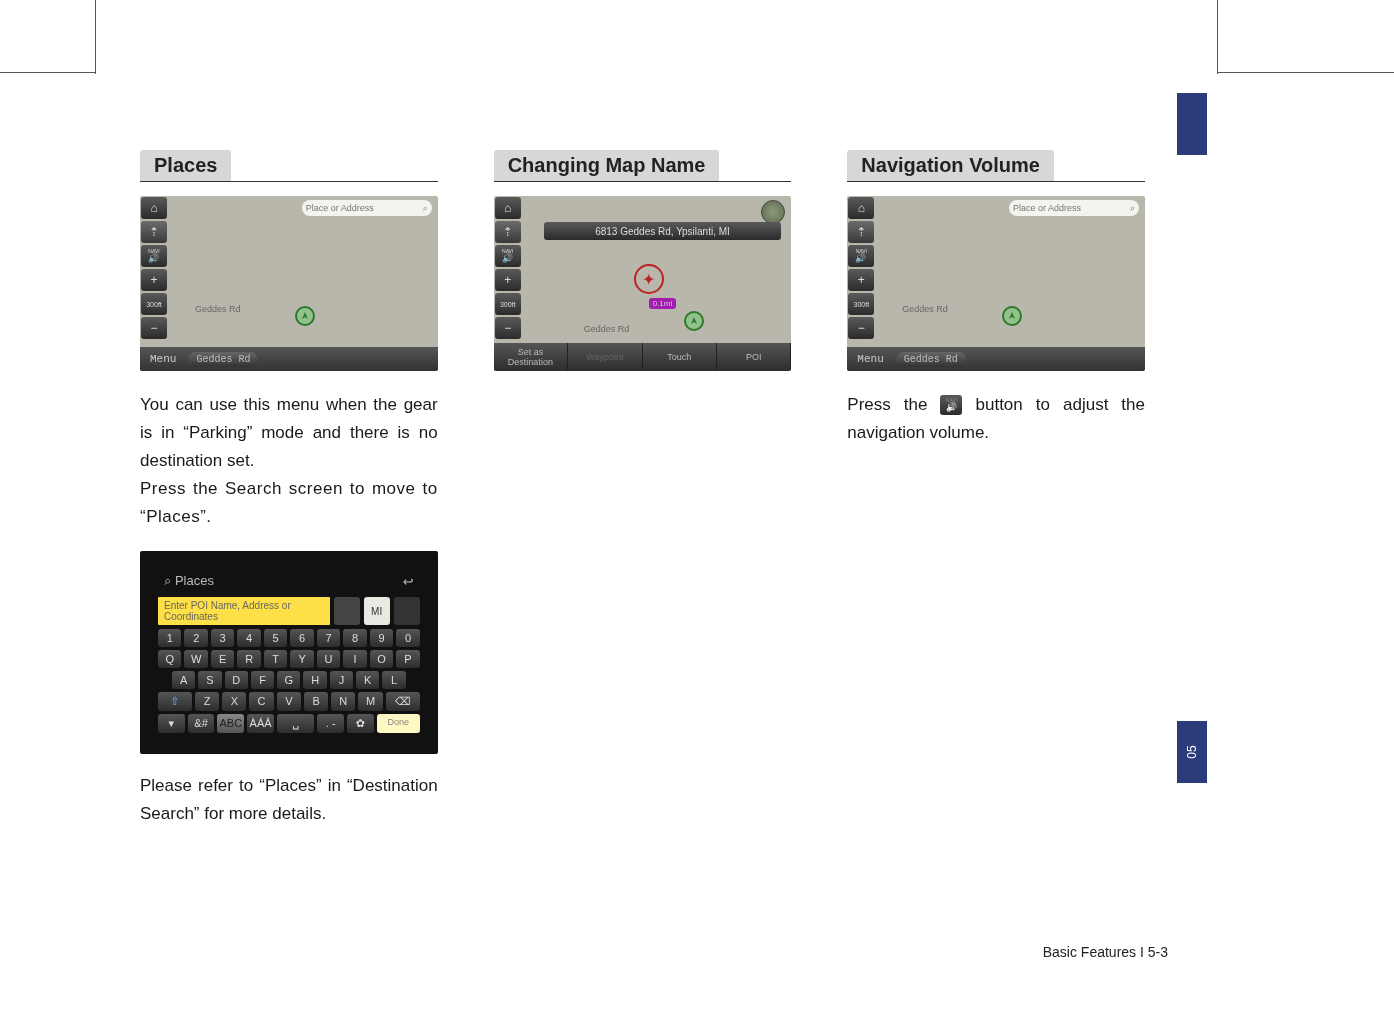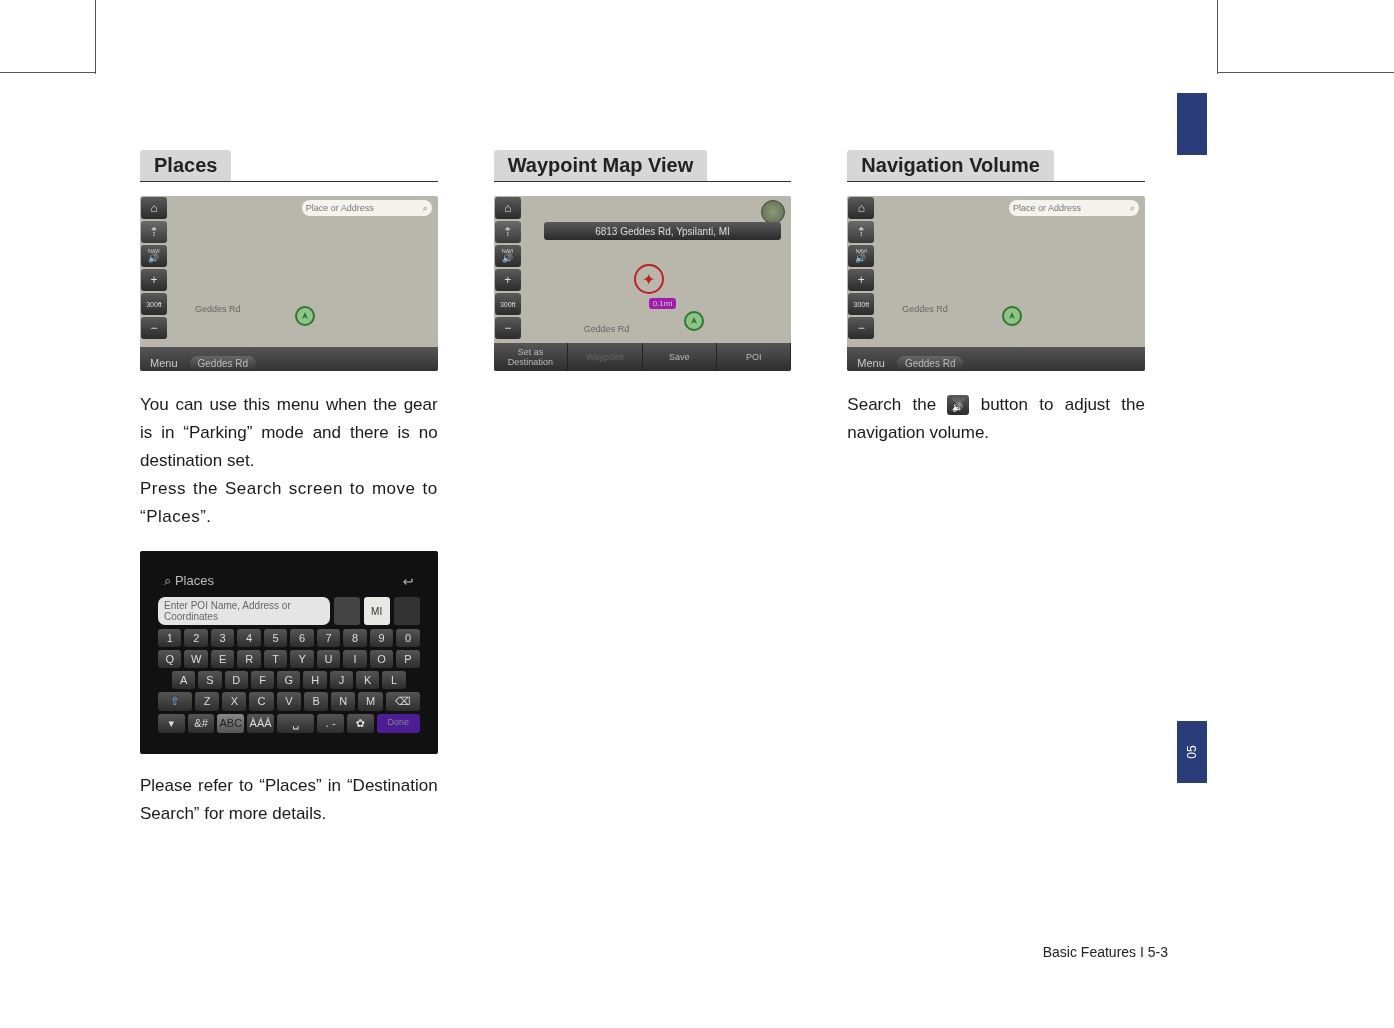--- a/index.html
+++ b/index.html
@@ -122,23 +122,24 @@
     color: #ddd;
     font-size: 12px;
   }
   .sc-btn.compass { background: linear-gradient(#6b6b6b,#3a3a3a); }
   .sc-bottom {
     position: absolute;
     left: 0; bottom: 0;
     width: 100%; height: 24px;
     background: linear-gradient(#555,#333);
     display: flex;
-    align-items: flex-end;
+    align-items: center;
     padding: 0 4px;
     gap: 6px;
+    font-family: Liberation Mono, monospace;
   }
   .sc-menu {
     color: #ccc; font-size: 11px;
     padding: 2px 6px;
   }
   .sc-pill {
     background: linear-gradient(#666,#333);
     border-radius: 10px;
     color: #bbb;
     font-size: 10px;
@@ -191,22 +192,22 @@
     justify-content: space-between;
     color: #bbb;
     font-size: 13px;
     padding: 4px 6px;
   }
   .kb-input-row {
     display: flex; gap: 4px; margin: 4px 0;
   }
   .kb-input {
     flex: 1;
-    background: #e5e5e5;
-    border-radius: 7px;
+    background: #fde047;
+    border-radius: 1px;
     font-size: 10px;
     color: #666;
     padding: 3px 6px;
   }
   .kb-tag {
     width: 26px; background: #e9e9e4; border-radius: 3px;
     font-size: 10px; color: #333;
     display: flex; align-items: center; justify-content: center;
   }
   .kb-tag.dark { background: #333; color: #aaa; width: 26px; }
@@ -219,21 +220,21 @@
     background: linear-gradient(#555,#2d2d2d);
     border-radius: 3px;
     color: #ddd;
     font-size: 11px;
     text-align: center;
     padding: 3px 0;
   }
   .key.light { background: linear-gradient(#888,#555); color: #222; }
   .key.wide { flex: 1.4; }
   .key.shift { color: #6ab0ff; }
-  .key.done { background: #4c1d95; color: #888; flex: 1.6; font-size: 9px; }
+  .key.done { background: #fef9c3; color: #888; flex: 1.6; font-size: 9px; }
   .addr-bar {
     position: absolute;
     top: 26px; left: 50px; right: 10px;
     height: 18px;
     background: linear-gradient(#5a5a5a,#2a2a2a);
     border-radius: 3px;
     color: #ddd;
     font-size: 10px;
     display: flex; align-items: center; justify-content: center;
   }
@@ -422,21 +423,21 @@
           <div class="key">✿</div>
           <div class="key done">Done</div>
         </div>
       </div>
 
       <p class="body-text">Please refer to “Places” in “Destination Search” for more details.</p>
     </div>
 
     <div class="col">
       <div class="section-head">
-        <div class="section-head-inner">Waypoint Map View</div>
+        <div class="section-head-inner">Changing Map Name</div>
       </div>
 
       <div class="screenshot">
         <div class="sc-sidebar">
           <div class="sc-btn">⌂</div>
           <div class="sc-btn compass">⇡</div>
           <div class="sc-btn" style="font-size:9px;flex-direction:column;line-height:1;"><span style="font-size:5px;">NAVI</span>🔊</div>
           <div class="sc-btn">+</div>
           <div class="sc-btn" style="font-size:7px;">300ft</div>
           <div class="sc-btn">−</div>
@@ -452,21 +453,21 @@
           <svg viewBox="0 0 10 10">
               <polygon points="5,1 8,8 5,6 2,8" fill="#2a7a2a"></polygon>
             </svg>
         </div>
         <div class="sc-action-row">
           <div class="sc-action">
             <span>Set as</span>
             <span>Destination</span>
           </div>
           <div class="sc-action" style="color:#666;">Waypoint</div>
-          <div class="sc-action">Save</div>
+          <div class="sc-action">Touch</div>
           <div class="sc-action">POI</div>
         </div>
       </div>
 
     </div>
 
     <div class="col">
       <div class="section-head">
         <div class="section-head-inner">Navigation Volume</div>
       </div>
@@ -492,20 +493,20 @@
         </div>
         <div class="sc-bottom">
           <div class="sc-menu">Menu</div>
           <div class="sc-pill">
             <span>Geddes Rd</span>
           </div>
         </div>
       </div>
 
       <p class="body-text">
-        <span>Search the </span><span class="tiny-icon"></span><span> button to adjust the navigation volume.</span>
+        <span>Press the </span><span class="tiny-icon"></span><span> button to adjust the navigation volume.</span>
       </p>
     </div>
 
   </div>
 
   <div class="footer-text">Basic Features I 5-3</div>
 </div>
 
 </body></html>

